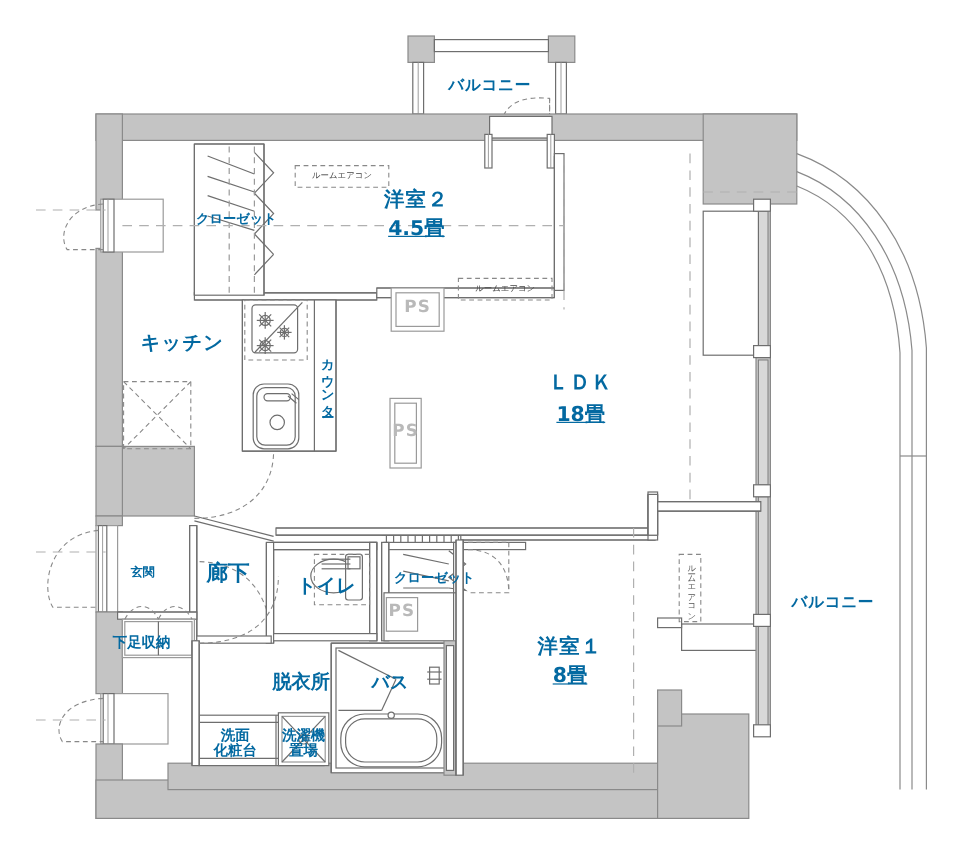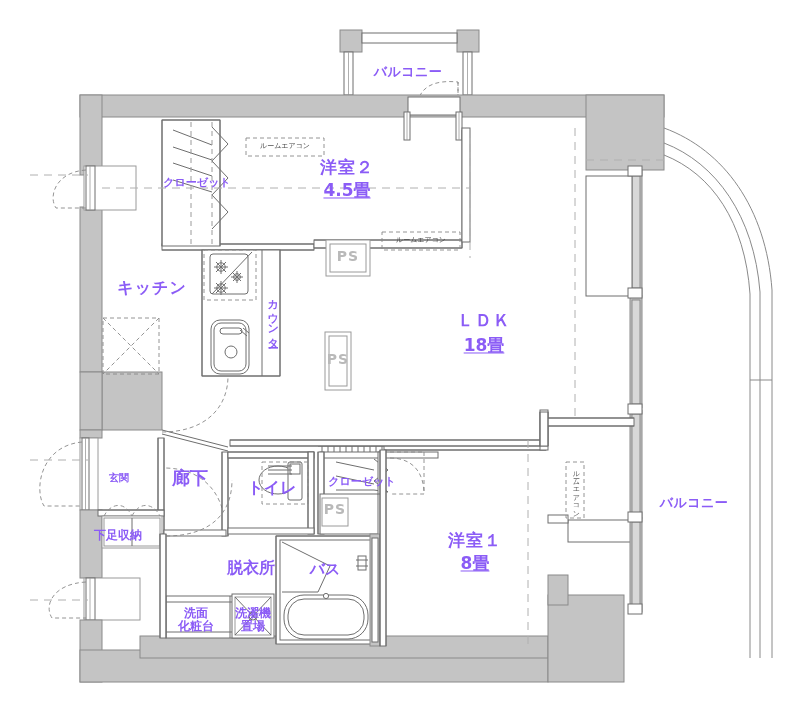--- a/index.html
+++ b/index.html
@@ -1,23 +1,23 @@
 <!DOCTYPE html>
 <html><head>
 <meta charset="utf-8">
 <title>Floor Plan</title>
 <style>
   html,body{margin:0;padding:0;background:#ffffff;}
   body{font-family:"DejaVu Sans","Liberation Sans",sans-serif;}
   #plan{position:relative;width:800px;height:717px;background:#fff;overflow:hidden;}
   #plan svg{position:absolute;left:0;top:0;}
-  .lbl{position:absolute;color:#8b5cf6;font-weight:bold;white-space:pre;line-height:1.12;
+  .lbl{position:absolute;color:#0369a1;font-weight:bold;white-space:pre;line-height:1.12;
        font-family:"DejaVu Sans","Liberation Sans",sans-serif;}
   .lbl.ctr{text-align:center;transform:translate(-50%,-50%);}
-  .roomname{font-size:17px;letter-spacing:1px;}
+  .roomname{font-size:17px;letter-spacing:1px;font-family:Liberation Mono, monospace;}
   .roomsub{font-size:17px;text-decoration:underline;}
   .small{font-size:13px;font-weight:bold;letter-spacing:0.5px;}
   .tiny{font-size:11px;font-weight:bold;}
   .micro{font-size:7px;color:#444;font-weight:normal;letter-spacing:0;}
   .ps{font-size:14px;color:#b9b9b9;font-weight:bold;letter-spacing:1px;}
   .vert{writing-mode:vertical-rl;text-orientation:upright;}
   .vert-micro{writing-mode:vertical-rl;font-size:7px;color:#555;}
 </style>
 </head>
 <body>

